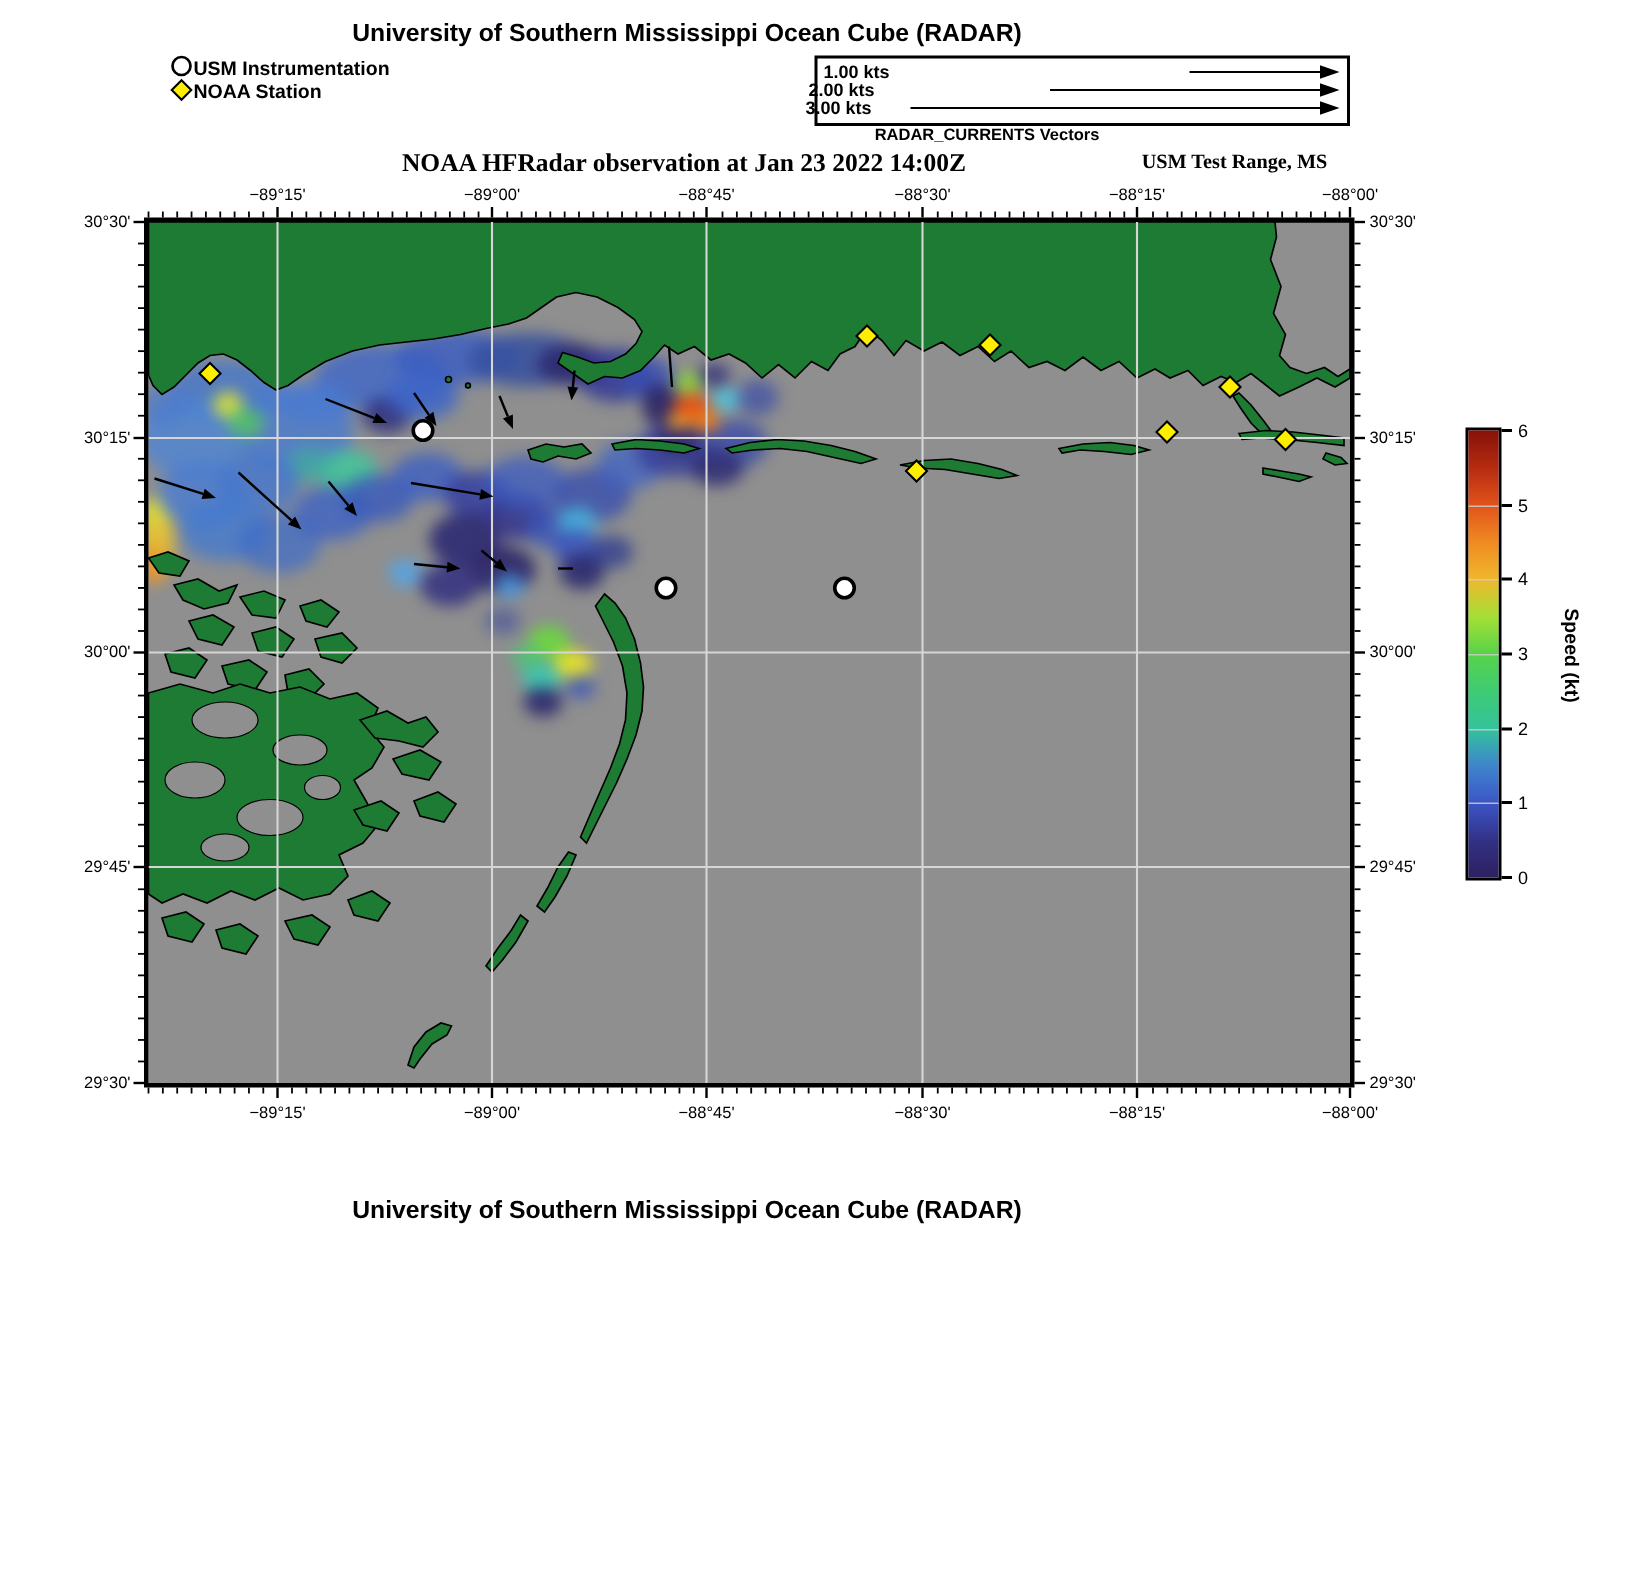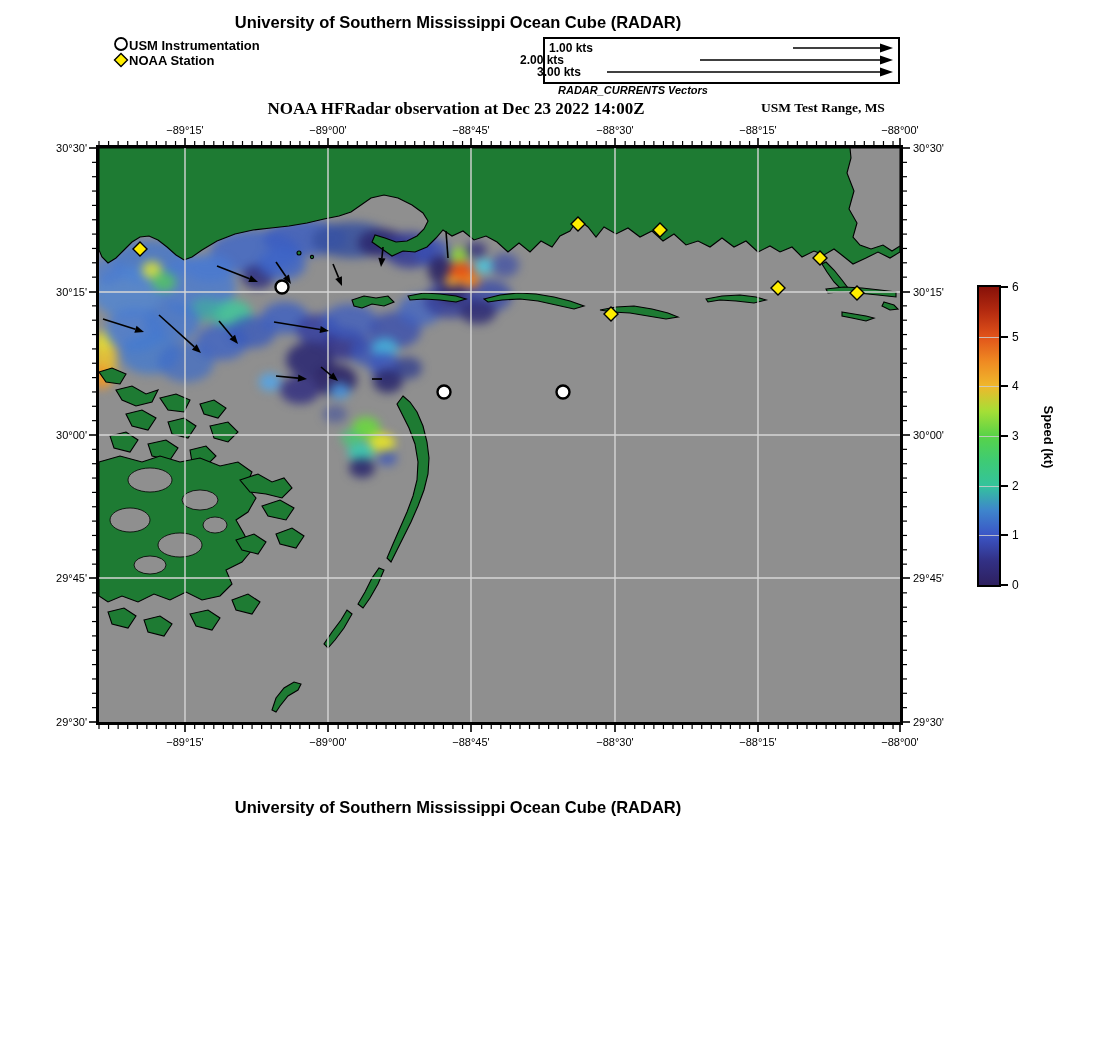--- a/index.html
+++ b/index.html
@@ -29,25 +29,25 @@
 </head>
 <body>
 
 <div class="abs ctr title" style="left:458px;top:13px;">University of Southern Mississippi Ocean Cube (RADAR)</div>
 
 <div class="abs legend-label" style="left:129px;top:38px;">USM Instrumentation</div>
 <div class="abs legend-label" style="left:129px;top:53px;">NOAA Station</div>
 
 <div class="abs" id="scalebox"></div>
 <div class="abs scale-label" style="left:549px;top:41px;">1.00 kts</div>
-<div class="abs scale-label" style="left:520px;top:53px;">2.00 kts</div>
+<div class="abs scale-label" style="left:539px;top:53px;">2.00 kts</div>
 <div class="abs scale-label" style="left:537px;top:65px;">3.00 kts</div>
-<div class="abs ctr caption" style="left:633px;top:84px;font-style:italic;">RADAR_CURRENTS Vectors</div>
-
-<div class="abs ctr subtitle" style="left:456px;top:99px;">NOAA HFRadar observation at Dec 23 2022 14:00Z</div>
+<div class="abs ctr caption" style="left:658px;top:84px;">RADAR_CURRENTS Vectors</div>
+
+<div class="abs ctr subtitle" style="left:456px;top:99px;">NOAA HFRadar observation at Jan 23 2022 14:00Z</div>
 <div class="abs ctr range-label" style="left:823px;top:100px;">USM Test Range, MS</div>
 
 <div class="abs" id="map">
   <div id="blobs">
       <div class="blob" style="left: 13px; top: 92px; width: 76px; height: 44px; background: rgb(69, 119, 204); opacity: 0.8;"></div>
       <div class="blob" style="left: -7px; top: 118px; width: 72px; height: 52px; background: rgb(78, 132, 212); opacity: 0.8;"></div>
       <div class="blob" style="left: -7px; top: 108px; width: 32px; height: 28px; background: rgb(74, 122, 208); opacity: 0.7;"></div>
       <div class="blob" style="left: 57px; top: 108px; width: 80px; height: 60px; background: rgb(74, 122, 208); opacity: 0.8;"></div>
       <div class="blob" style="left: 111px; top: 82px; width: 90px; height: 44px; background: rgb(63, 102, 200); opacity: 0.8;"></div>
       <div class="blob" style="left: 164px; top: 72px; width: 84px; height: 36px; background: rgb(58, 92, 194); opacity: 0.8;"></div>

